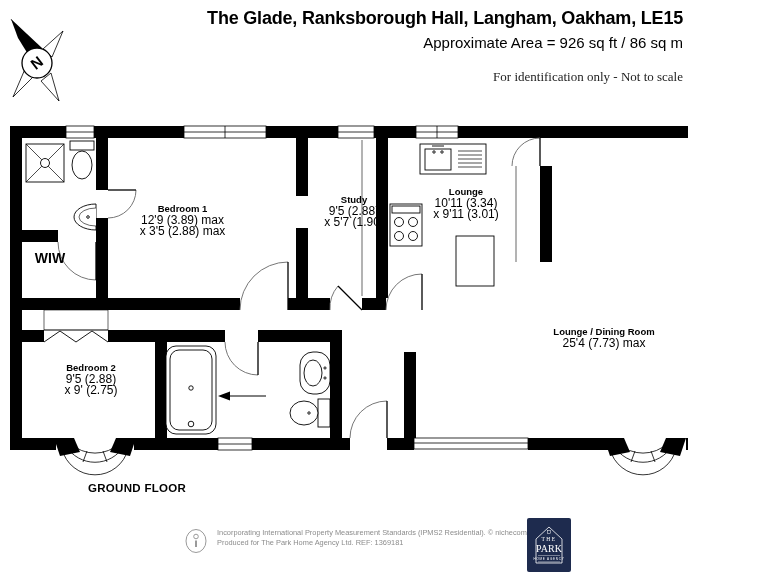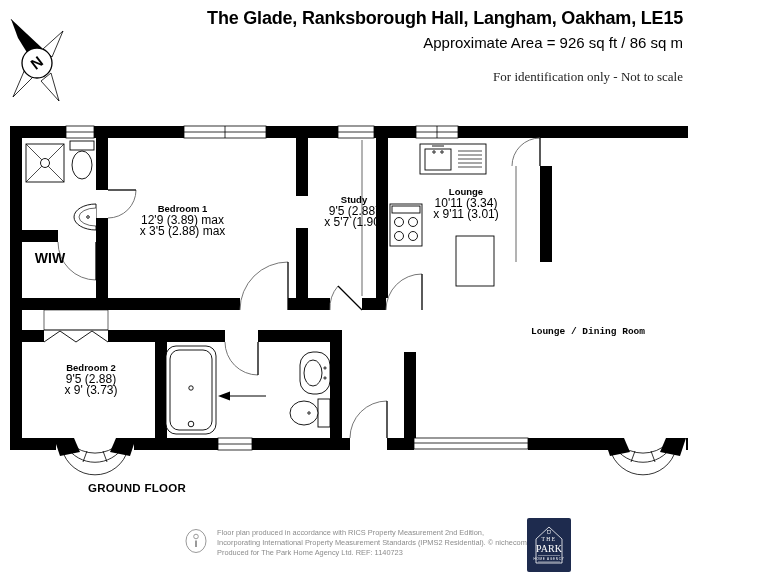--- a/index.html
+++ b/index.html
@@ -251,42 +251,42 @@
   <div class="room-label" style="left:310px;top:194px;width:88px;">
     <span class="room-name">Study</span>
     <span class="room-dim">9'5 (2.88)</span>
     <span class="room-dim">x 5'7 (1.90)</span>
   </div>
   <div class="room-label" style="left:414px;top:186px;width:104px;">
     <span class="room-name">Lounge</span>
     <span class="room-dim">10'11 (3.34)</span>
     <span class="room-dim">x 9'11 (3.01)</span>
   </div>
-  <div class="room-label" style="left:508px;top:326px;width:160px;font-family:Liberation Mono, monospace;">
+  <div class="room-label" style="left:524px;top:326px;width:160px;">
     <span class="room-name">Lounge / Dining Room</span>
+    <span class="room-dim">25'4 (7.73) max</span>
   </div>
   <div class="room-label" style="left:38px;top:362px;width:106px;">
     <span class="room-name">Bedroom 2</span>
     <span class="room-dim">9'5 (2.88)</span>
-    <span class="room-dim">x 9' (3.73)</span>
+    <span class="room-dim">x 9' (2.75)</span>
   </div>
   <div class="wiw-label">WIW</div>
 
   <div class="ground-floor">GROUND FLOOR</div>
 
   <div class="footer">
     <svg width="24" height="26" viewBox="0 0 24 26">
       <ellipse cx="12" cy="13" rx="10" ry="11.5" fill="none" stroke="#9a9a9a" stroke-width="1"></ellipse>
       <circle cx="12" cy="8.5" r="2.3" fill="none" stroke="#9a9a9a" stroke-width="1"></circle>
       <path d="M12,12.5 L12,19" stroke="#9a9a9a" stroke-width="2" fill="none"></path>
     </svg>
     <div class="footer-text">
-      <div>Floor plan produced in accordance with RICS Property Measurement 2nd Edition,</div>
       <div>Incorporating International Property Measurement Standards (IPMS2 Residential).   © nichecom 2025.</div>
-      <div>Produced for The Park Home Agency Ltd.   REF: 1140723</div>
+      <div>Produced for The Park Home Agency Ltd.   REF: 1369181</div>
     </div>
   </div>
 
   <svg class="logo" width="44" height="54" viewBox="0 0 44 54">
     <rect x="0" y="0" width="44" height="54" rx="2" fill="#1e2b4e"></rect>
     <path d="M9,21 L22,9 L35,21 L35,45 L9,45 Z" fill="none" stroke="#fff" stroke-width="0.8"></path>
     <rect x="20.5" y="12.5" width="3" height="3" fill="none" stroke="#fff" stroke-width="0.5"></rect>
     <text class="serif" x="22" y="22.5" font-size="5.5" letter-spacing="1.5" fill="#fff" text-anchor="middle">THE</text>
     <text class="serif" x="22" y="33.5" font-size="10" fill="#fff" text-anchor="middle">PARK</text>
     <line x1="11" y1="37.5" x2="33" y2="37.5" stroke="#fff" stroke-width="0.4"></line>

